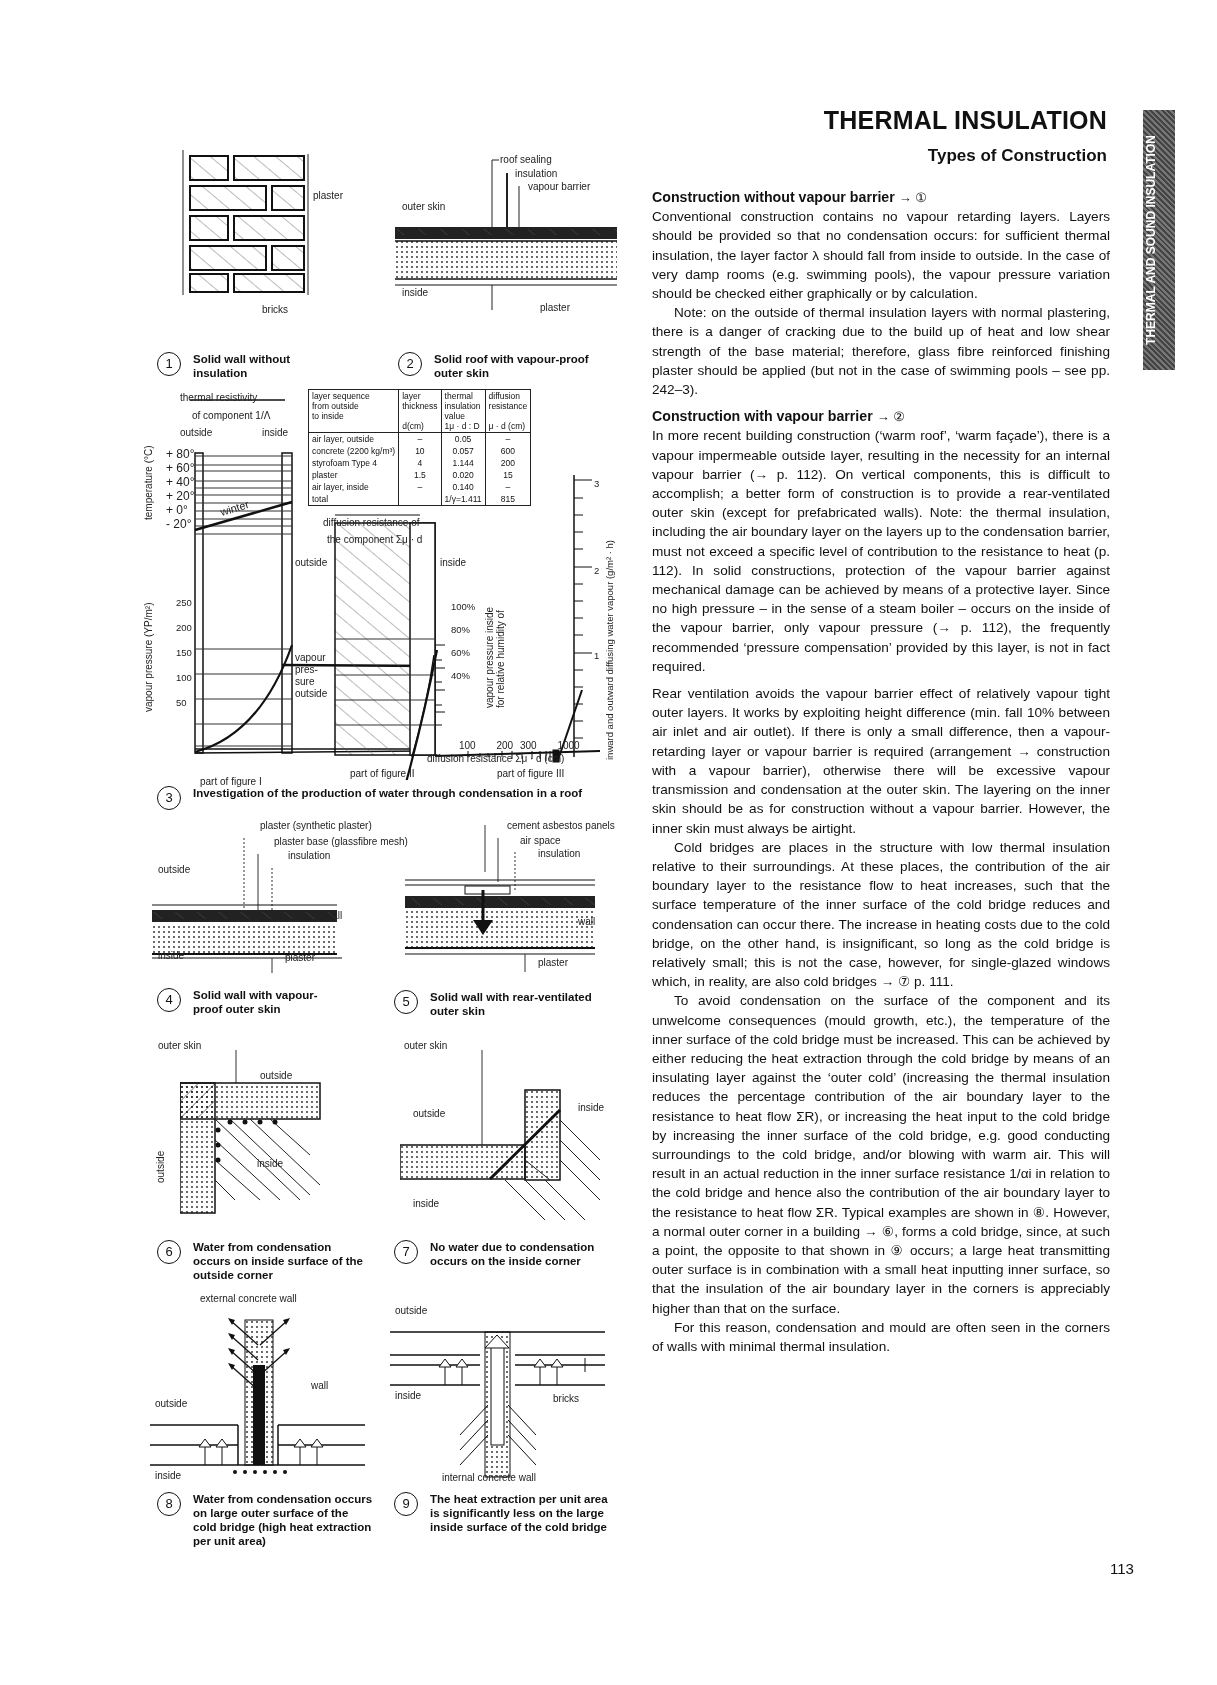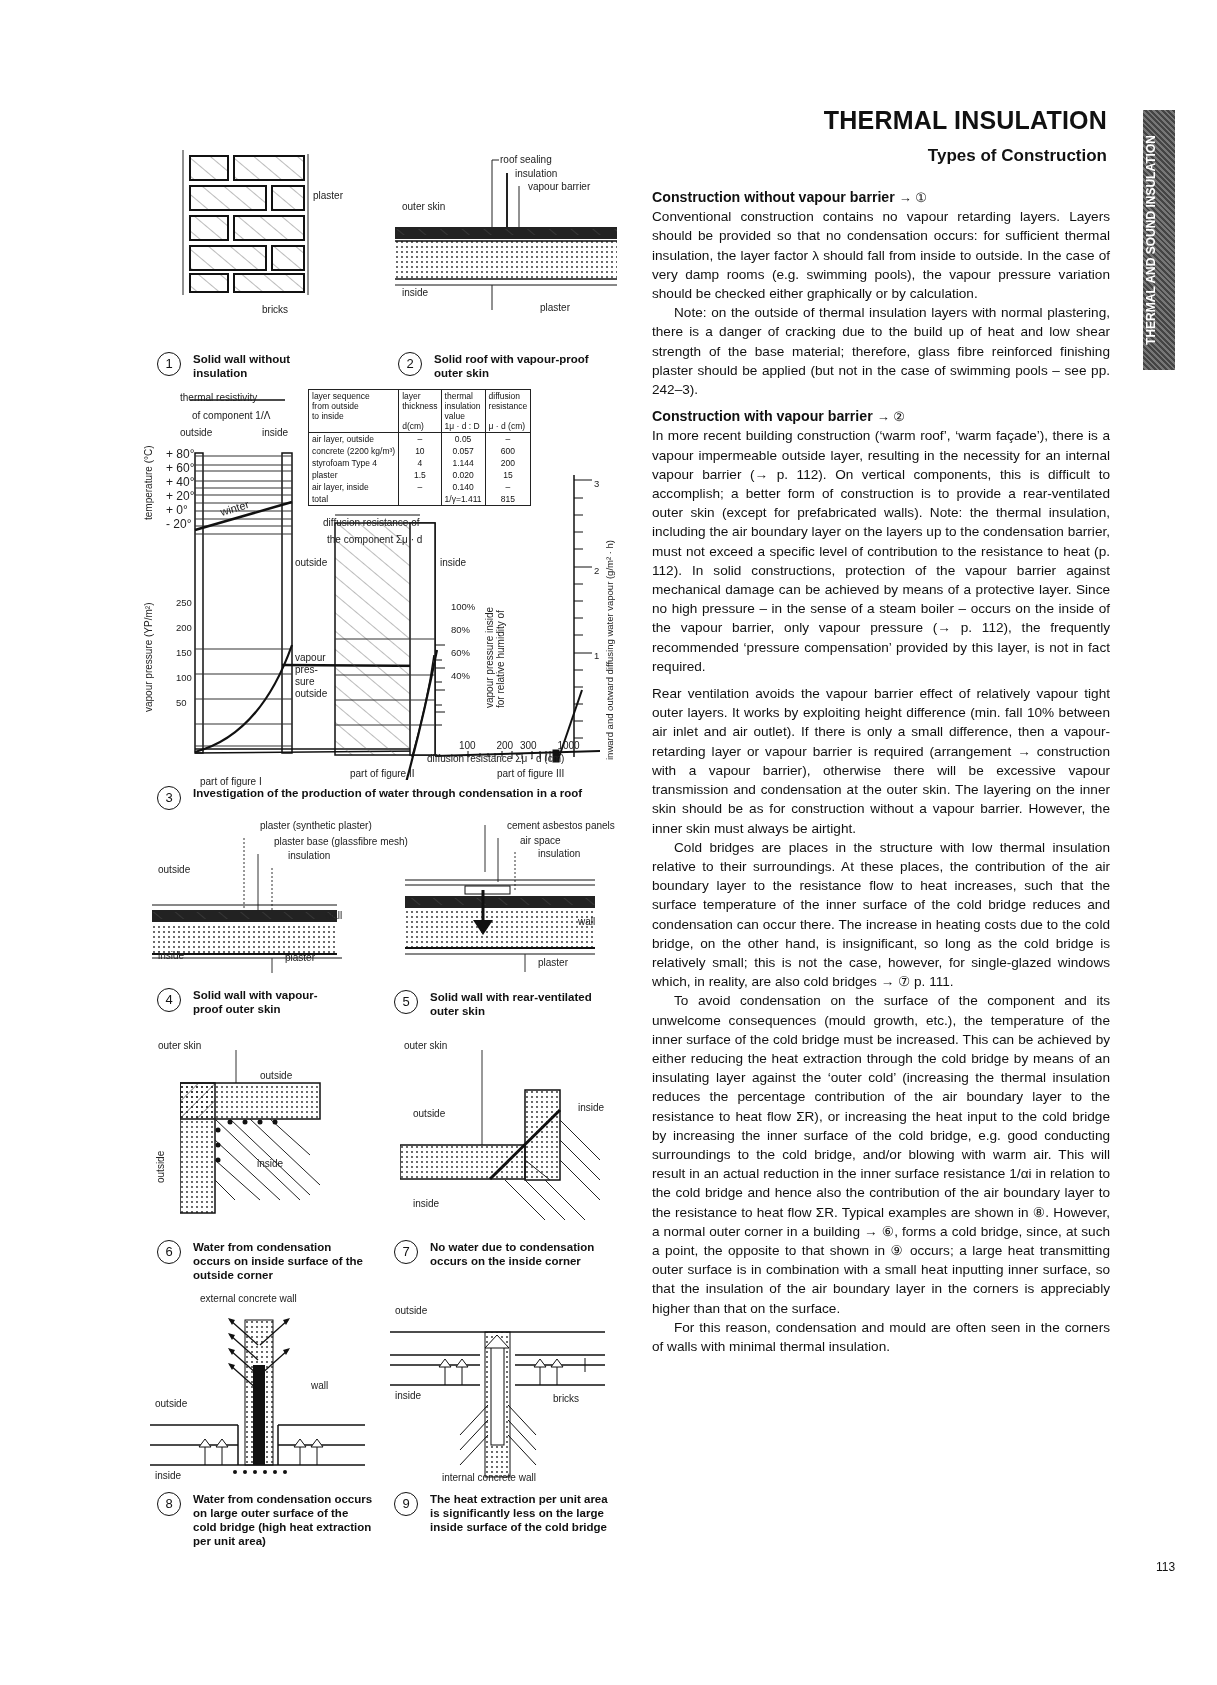--- a/index.html
+++ b/index.html
@@ -17,21 +17,21 @@
   .ref{font-weight:normal;font-size:13px;}
   .fig{position:absolute;}
   .cap{position:absolute;font-size:11.5px;font-weight:bold;line-height:14px;}
   .cap .num{position:absolute;left:-36px;top:0;width:22px;height:22px;border:1px solid #111;border-radius:50%;text-align:center;line-height:22px;font-weight:normal;font-size:13px;}
   .lbl{position:absolute;font-size:10px;color:#222;white-space:nowrap;}
   .tbl{position:absolute;left:308px;top:389px;border-collapse:collapse;font-size:8.5px;line-height:10px;}
   .tbl td,.tbl th{border-left:1px solid #222;border-right:1px solid #222;padding:1px 3px;vertical-align:top;font-weight:normal;text-align:left;}
   .tbl thead th{border-bottom:1px solid #222;border-top:1px solid #222;}
   .tbl tbody tr:last-child td{border-bottom:1px solid #222;}
   .tbl td.c{text-align:center;}
-  .pageno{left:1156px;top:1560px;font-size:12px;}
+  .pageno{left:1110px;top:1560px;font-size:15px;}
 </style>
 </head>
 <body>
 
 <div class="abs hdr-title">THERMAL INSULATION</div>
 <div class="abs hdr-sub">Types of Construction</div>
 <div class="abs side-tab">
     <span>THERMAL AND SOUND INSULATION</span>
   </div>
 

